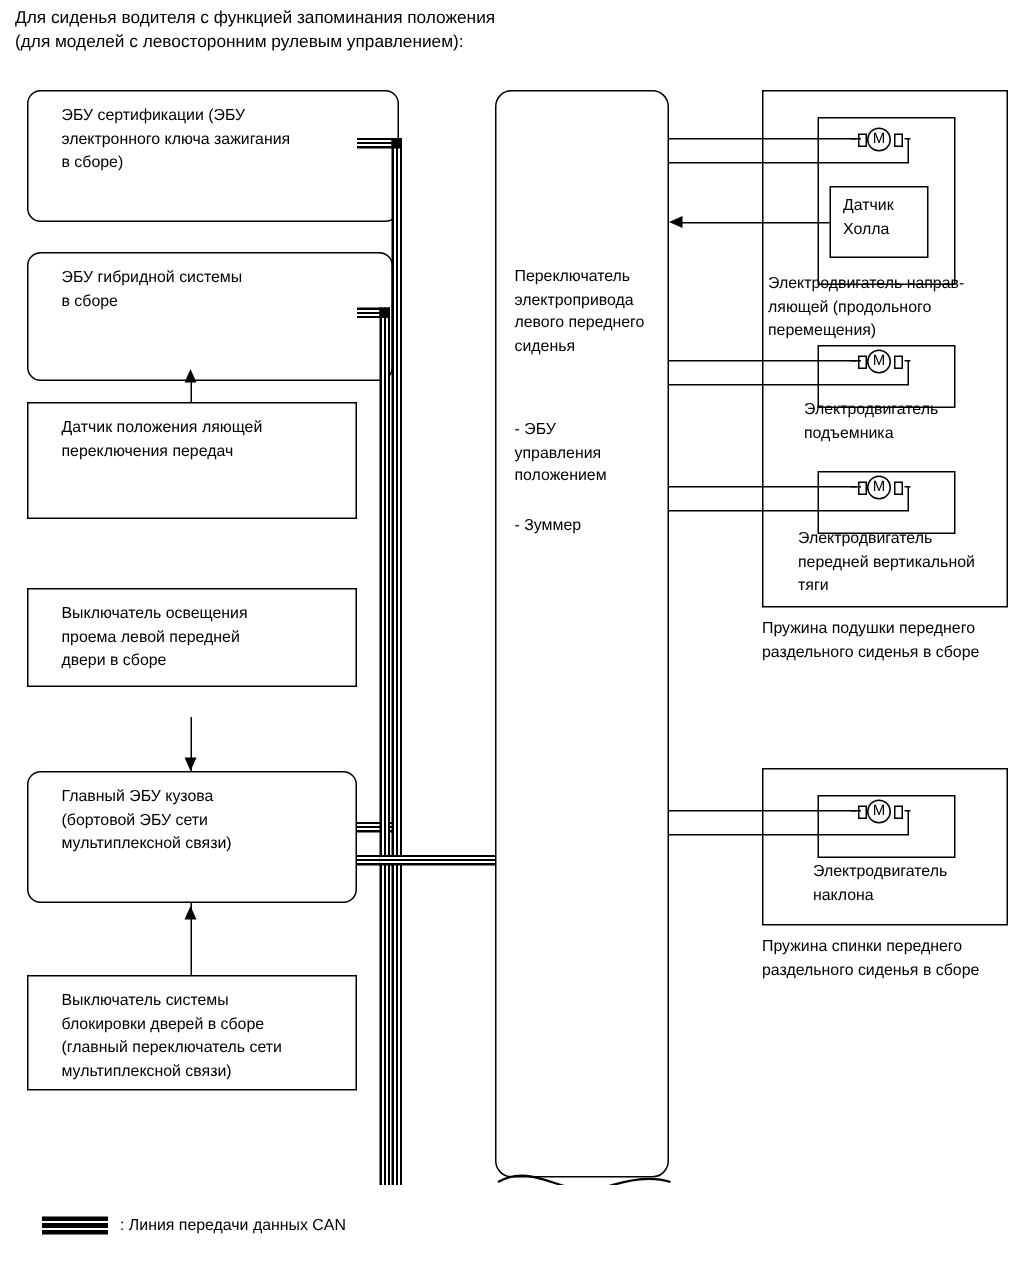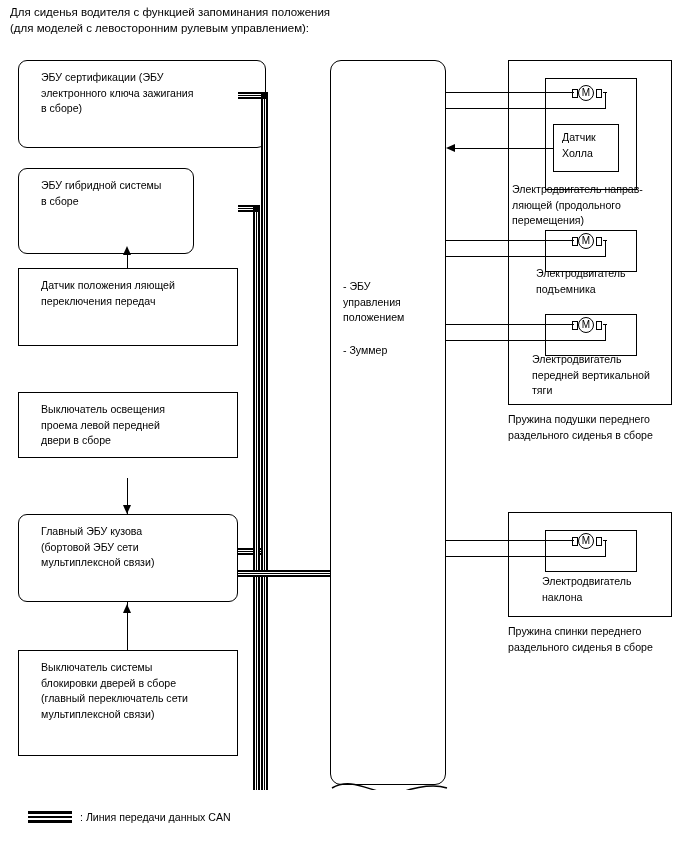--- a/index.html
+++ b/index.html
@@ -186,21 +186,21 @@
 
 <div id="heading">Для сиденья водителя с функцией запоминания положения
 (для моделей с левосторонним рулевым управлением):</div>
 
 <div class="box round" style="left:18px; top:60px; width:248px; height:88px;">
   <div class="btxt">ЭБУ сертификации (ЭБУ
 электронного ключа зажигания
 в сборе)</div>
 </div>
 
-<div class="box round" style="left:18px; top:168px; width:176px; height:86px;">
+<div class="box round" style="left:18px; top:168px; width:244px; height:86px;">
   <div class="btxt">ЭБУ гибридной системы
 в сборе</div>
 </div>
 
 <div class="box" style="left:18px; top:268px; width:220px; height:78px;">
   <div class="btxt">Датчик положения ляющей
 переключения передач</div>
 </div>
 
 <div class="box" style="left:18px; top:392px; width:220px; height:66px;">
@@ -208,21 +208,21 @@
 проема левой передней
 двери в сборе</div>
 </div>
 
 <div class="box round" style="left:18px; top:514px; width:220px; height:88px;">
   <div class="btxt">Главный ЭБУ кузова
 (бортовой ЭБУ сети
 мультиплексной связи)</div>
 </div>
 
-<div class="box" style="left:18px; top:650px; width:220px; height:106px;">
+<div class="box" style="left:18px; top:650px; width:220px; height:77px;">
   <div class="btxt">Выключатель системы
 блокировки дверей в сборе
 (главный переключатель сети
 мультиплексной связи)</div>
 </div>
 
 <div class="wire-v" style="left:127px; top:254px; height:14px;"></div>
 <div class="arrow-up" style="left:122.5px; top:246px;"></div>
 
 <div class="wire-v" style="left:127px; top:478px; height:36px;"></div>
@@ -241,20 +241,24 @@
 <div class="can-v" style="left:261px; top:92px; height:698px;"></div>
 
 <div class="can-v" style="left:253px; top:205px; height:585px;"></div>
 
 <div class="can-h" style="left:253px; top:570px; width:92px;"></div>
 
 <div class="can-patch" style="left:261px; top:92px; width:7px; height:7px;"></div>
 <div class="can-patch" style="left:253px; top:205px; width:7px; height:7px;"></div>
 
 <div class="box round" style="left:330px; top:60px; width:116px; height:725px; border-radius:11px;">
+  <div class="btxt tight" style="top:116px;">Переключатель
+электропривода
+левого переднего
+сиденья</div>
   <div class="btxt tight" style="top:218px;">- ЭБУ
 управления
 положением</div>
   <div class="btxt tight" style="top:282px;">- Зуммер</div>
 </div>
 
 <svg id="center-break" width="120" height="34" viewBox="0 0 120 34">
   <path d="M2,18 C 26,4 48,30 72,22 C 90,16 104,14 117,18" fill="none" stroke="#000" stroke-width="1.5"></path>
   <rect x="0" y="20" width="120" height="14" fill="#fff" stroke="none"></rect>
 </svg>

